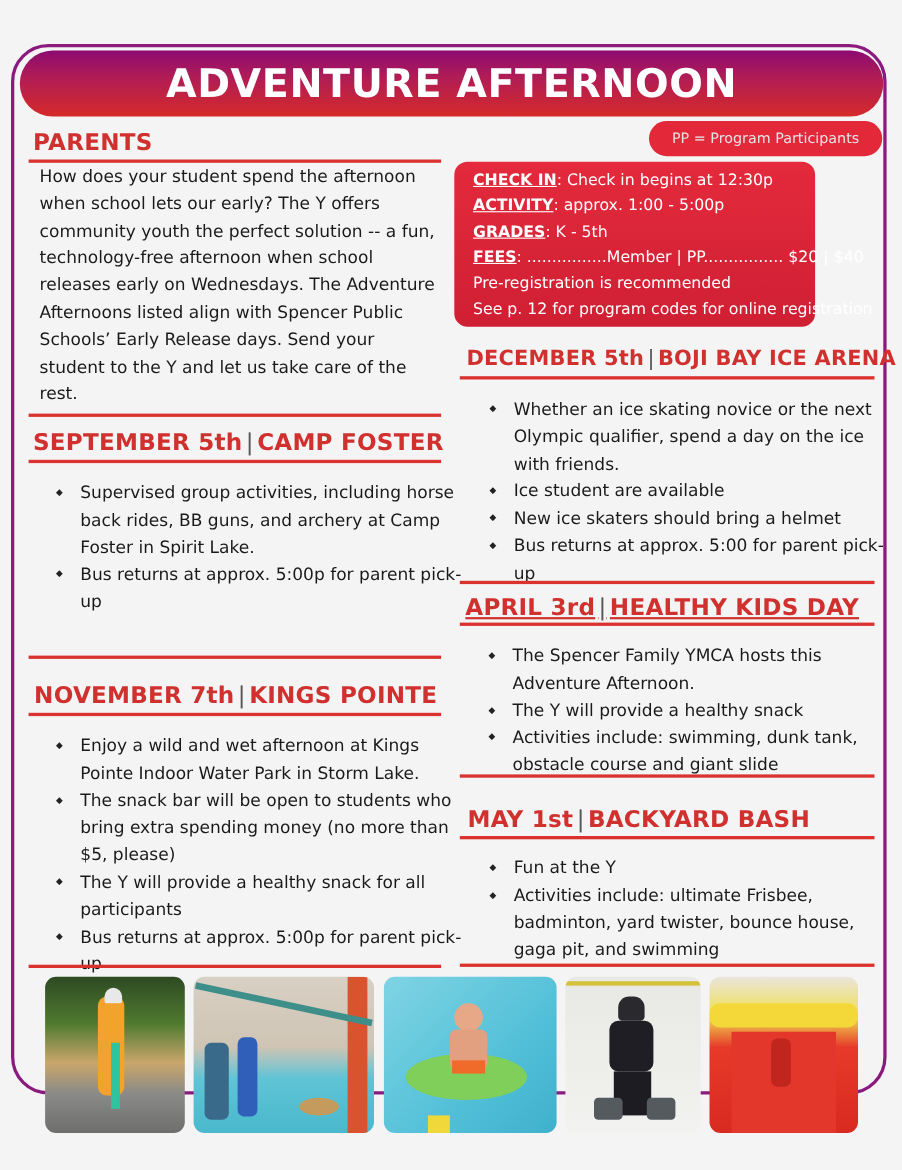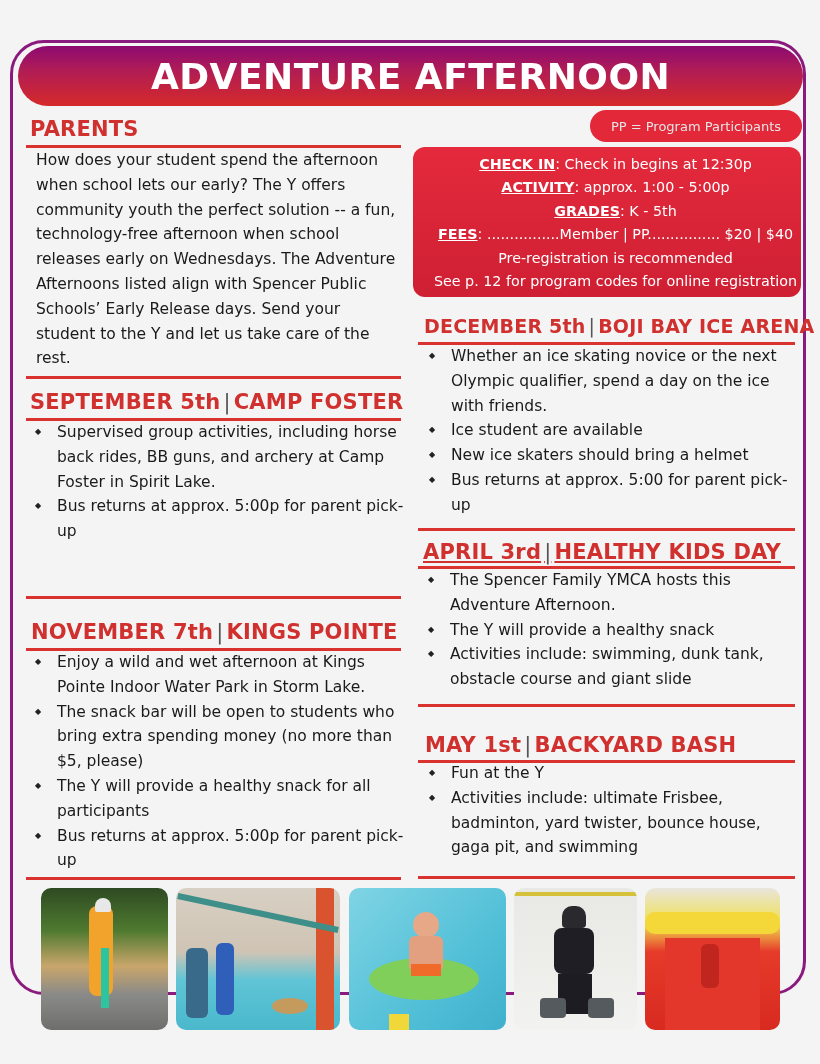--- a/index.html
+++ b/index.html
@@ -34,32 +34,32 @@
   }
   .section-title .sep { color:#555; font-weight:normal; margin:0 3px; }
   .rule { position:absolute; height:3px; background:#d9322f; }
   .left { left:26px; width:375px; }
   .right { left:418px; width:377px; }
   .para {
     position:absolute; left:36px; top:148px; width:360px;
     font-size:15.5px; line-height:24.8px; margin:0;
   }
   ul.bullets {
-    position:absolute; list-style:none; margin:0; padding:0;
+    position:absolute; list-style:none; margin:16px; padding:0;
     font-size:15.5px; line-height:24.8px;
   }
   ul.bullets li { position:relative; padding-left:25px; }
   ul.bullets li::before {
     content:"\25C6"; position:absolute; left:3px; top:0; font-size:8px; color:#222;
   }
   .info-box {
-    position:absolute; left:413px; top:147px; width:388px; height:150px;
+    position:absolute; left:413px; top:147px; width:328px; height:150px;
     background:linear-gradient(to bottom, #e42a3c, #cf1f33);
     border-radius:12px; color:#fff; padding:6px 0 0 17px; box-sizing:border-box;
-    font-size:14.3px; line-height:23.4px;text-align:center;
+    font-size:14.3px; line-height:23.4px;
   }
   .info-box .row { white-space:nowrap; }
   .info-box .lbl { font-weight:bold; text-decoration:underline; }
   .photos { position:absolute; top:888px; left:0; width:820px; height:145px; }
   .photo { position:absolute; top:0; height:142px; border-radius:10px; overflow:hidden; }
 </style>
 </head>
 <body>
 
 <div class="frame"></div>

